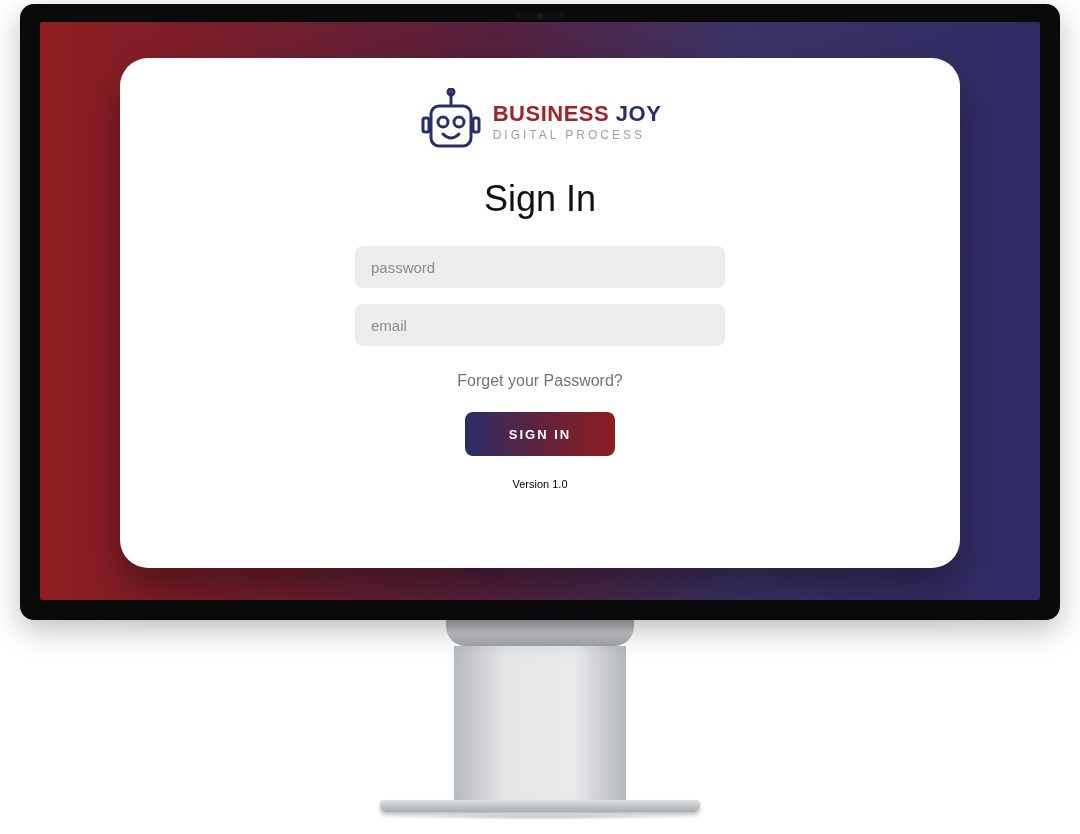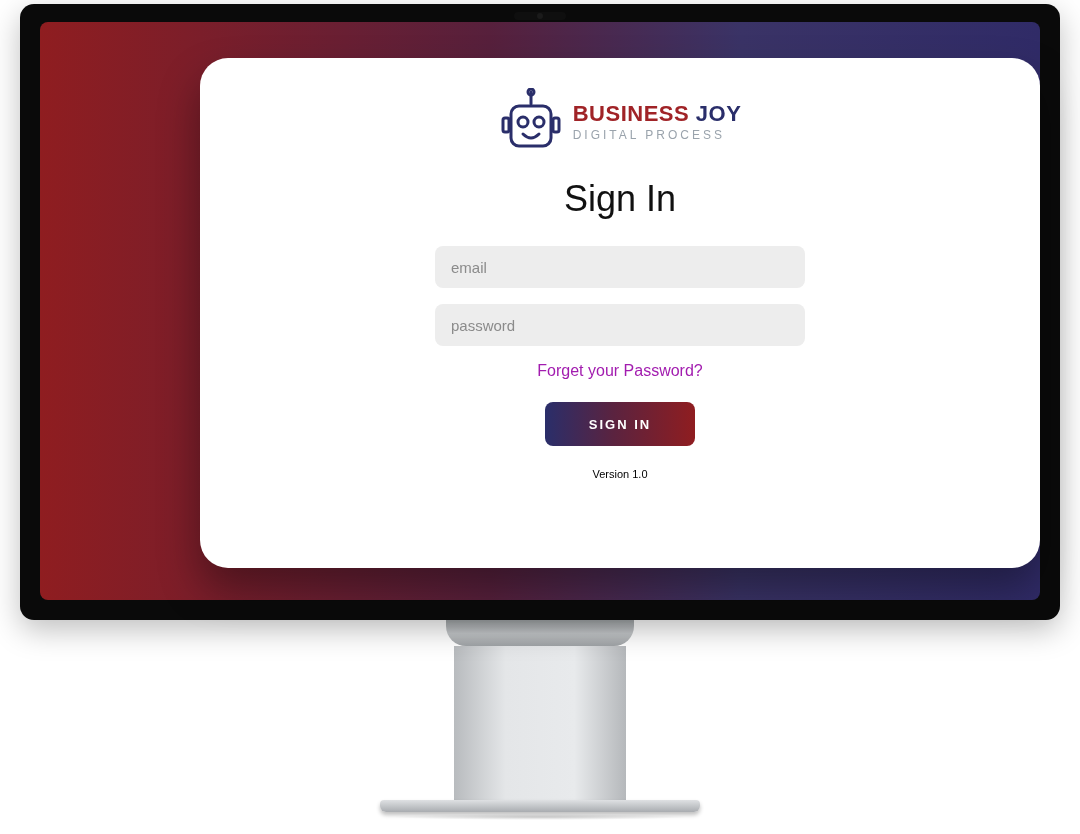--- a/index.html
+++ b/index.html
@@ -41,25 +41,25 @@
     justify-content: center;
   }
   .camera::after{
     content:"";
     width:6px;height:6px;border-radius:50%;
     background:#1b1b1b;
   }
   .screen {
     width: 100%;
     height: 100%;
-    border-radius: 8px;
+    border-radius: 2px;
     background: linear-gradient(90deg,#8f1d20 0%, #57203c 45%, #3a3366 70%, #302b67 100%);
     display:flex;
     align-items:flex-start;
-    justify-content:flex-end;
+    justify-content:center;
     padding-top:36px;
   }
 
   
   .card {
     width: 840px;
     height: 510px;
     background: #fff;
     border-radius: 28px;
     box-shadow: 0 22px 40px rgba(0,0,0,.35);
@@ -104,23 +104,24 @@
     border-radius:8px;
     padding:0 16px;
     font-size:15px;
     color:#333;
     margin-bottom:16px;
   }
   .field::placeholder { color:#8b8b8b; }
 
   .forgot {
     font-size:16px;
-    color:#a21caf;
+    color:#737373;
     background:none;
     border:none;
+    margin-top:10px;
     margin-bottom:22px;
     cursor:pointer;
   }
 
   .signin-btn {
     width:150px;
     height:44px;
     border:none;
     border-radius:8px;
     color:#fff;
@@ -193,23 +194,23 @@
           <span class="logo-text">
             <span class="logo-main">
               <span class="biz">BUSINESS </span><span class="joy">JOY</span>
             </span>
             <span class="logo-sub">DIGITAL PROCESS</span>
           </span>
         </div>
 
         <h1 class="heading">Sign In</h1>
 
+        <input class="field" type="password" placeholder="password" style="">
+
         <input class="field" type="text" placeholder="email" style="">
-
-        <input class="field" type="password" placeholder="password" style="">
 
         <button class="forgot">Forget your Password?</button>
 
         <button class="signin-btn">SIGN IN</button>
 
         <div class="version">Version 1.0</div>
       </div>
 
     </div>
   </div>

